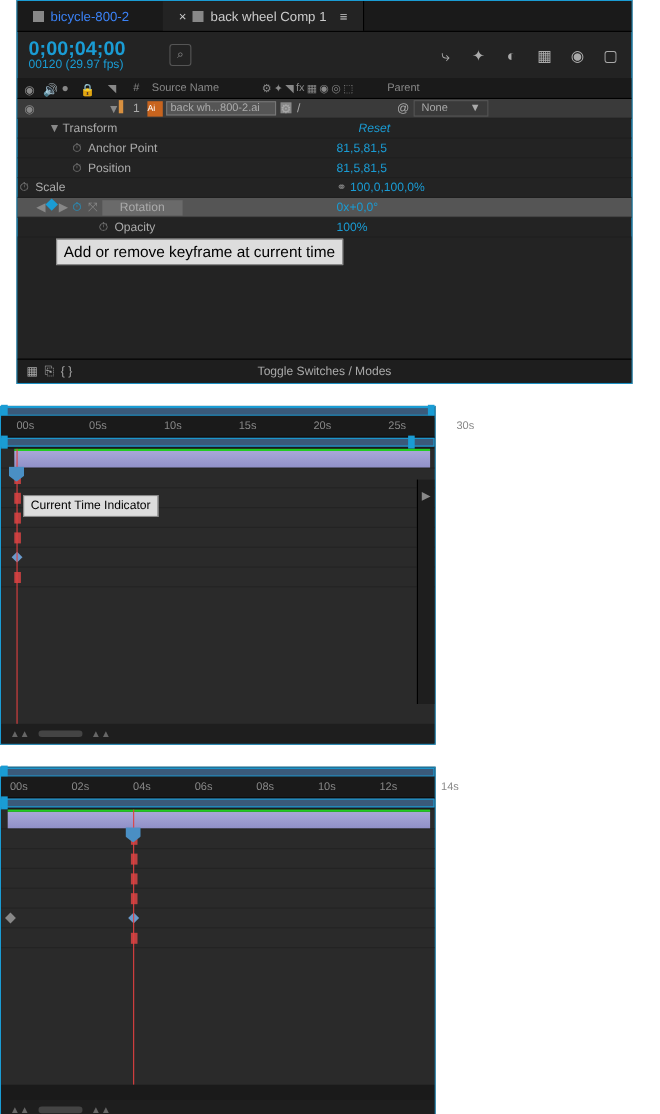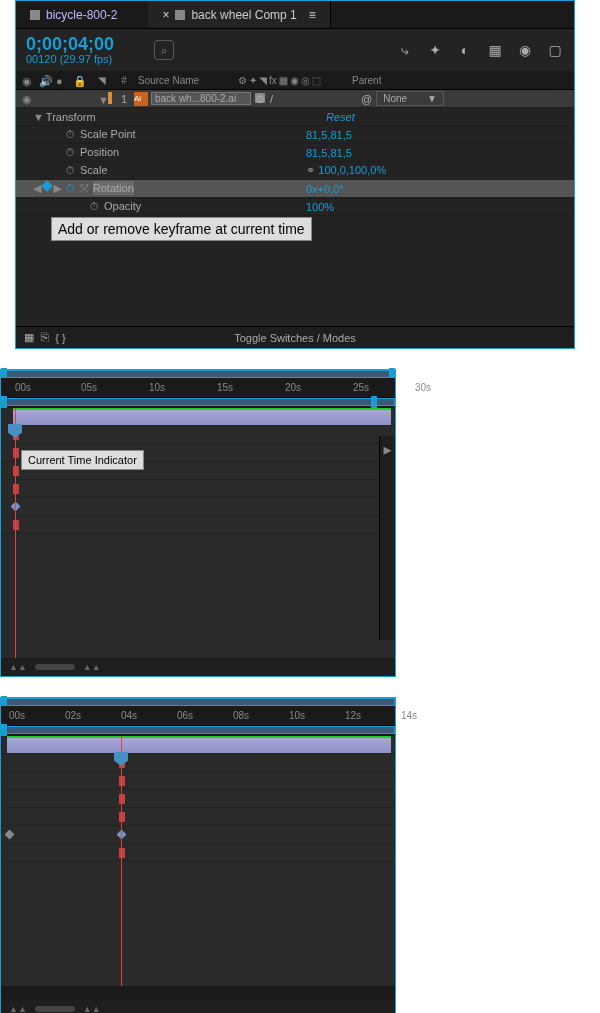--- a/index.html
+++ b/index.html
@@ -1,21 +1,21 @@
 <!DOCTYPE html>
 <html><head>
 <meta charset="utf-8">
 <style>
 * { margin: 0; padding: 0; box-sizing: border-box; font-family: 'Segoe UI', Arial, sans-serif; }
 body { background: #fff; width: 600px; }
 .panel { background: #232323; border: 1px solid #1a9cd4; margin-bottom: 20px; }
 .p1 { width: 560px; margin-left: 15px; }
 .p2, .p3 { width: 396px; }
 .tabs { display: flex; background: #1a1a1a; border-bottom: 1px solid #000; height: 28px; }
-.tab { display: flex; align-items: center; padding: 0 14px; font-size: 12px; color: #c4b5fd; gap: 6px; }
+.tab { display: flex; align-items: center; padding: 0 14px; font-size: 12px; color: #3b82f6; gap: 6px; }
 .tab.active { background: #232323; color: #ccc; border-right: 1px solid #000; }
 .tab-close { margin-left: 4px; }
 .sq { width: 10px; height: 10px; background: #888; display: inline-block; }
 .hdr { display: flex; align-items: center; padding: 6px 10px; border-bottom: 1px solid #1a1a1a; }
 .timecode { color: #1a9cd4; font-size: 18px; font-weight: bold; line-height: 1; }
 .framerate { color: #1a9cd4; font-size: 11px; }
 .search { width: 20px; height: 20px; border: 1px solid #555; border-radius: 3px; margin-left: 40px; display: flex; align-items: center; justify-content: center; }
 .hdr-icons { margin-left: auto; display: flex; gap: 12px; }
 .hdr-icons span { width: 18px; height: 18px; display: inline-flex; align-items: center; justify-content: center; color: #aaa; font-size: 14px; }
 .cols { display: flex; background: #1a1a1a; font-size: 10px; color: #888; height: 18px; align-items: center; border-bottom: 1px solid #000; }
@@ -135,43 +135,43 @@
     <div class="parent-dd">
       <span>@</span>
       <div class="none-dd">
         <span>None</span>
         <span>▼</span>
       </div>
     </div>
   </div>
 
   <div class="row">
-    <div style="width:120px;padding-left:17px"><span class="arrow">▼</span> <span>Transform</span></div>
+    <div style="width:120px;padding-left:28px"><span class="arrow">▼</span> <span>Transform</span></div>
     <div style="width:190px"></div>
     <div class="link">Reset</div>
   </div>
   <div class="row">
-    <div style="width:290px;padding-left:48px"><span class="stopw">⏱</span><span>Scale Point</span></div>
+    <div style="width:290px;padding-left:48px"><span class="stopw">⏱</span><span>Anchor Point</span></div>
     <div class="val">81,5,81,5</div>
   </div>
   <div class="row">
     <div style="width:290px;padding-left:48px"><span class="stopw">⏱</span><span>Position</span></div>
     <div class="val">81,5,81,5</div>
   </div>
   <div class="row">
-    <div style="width:290px;padding-left:48px"><span class="stopw">⏱</span><span>Scale</span></div>
+    <div style="width:290px;"><span class="stopw">⏱</span><span>Scale</span></div>
     <div class="val"><span style="color:#888">⚭</span> <span>100,0,100,0%</span></div>
   </div>
   <div class="row rotation">
     <div class="kf-nav">
       <span style="color:#888">◀</span>
       <span class="diamond"></span>
       <span style="color:#888">▶</span>
     </div>
-    <div style="width:290px;padding-left:48px"><span class="stopw" style="color:#1a9cd4">⏱</span><span style="color:#888;margin-right:4px">⤧</span><span style="background:#6a6a6a;padding:1px 0">Rotation</span></div>
+    <div style="width:290px;padding-left:48px"><span class="stopw" style="color:#1a9cd4">⏱</span><span style="color:#888;margin-right:4px">⤧</span><span style="background:#6a6a6a;padding:1px 16px">Rotation</span></div>
     <div class="val">0x+0,0°</div>
   </div>
   <div class="row">
     <div style="width:290px;padding-left:72px"><span class="stopw">⏱</span><span>Opacity</span></div>
     <div class="val">100%</div>
   </div>
 
   <div class="tooltip">Add or remove keyframe at current time</div>
 
   <div style="height:110px;background:#232323"></div>

